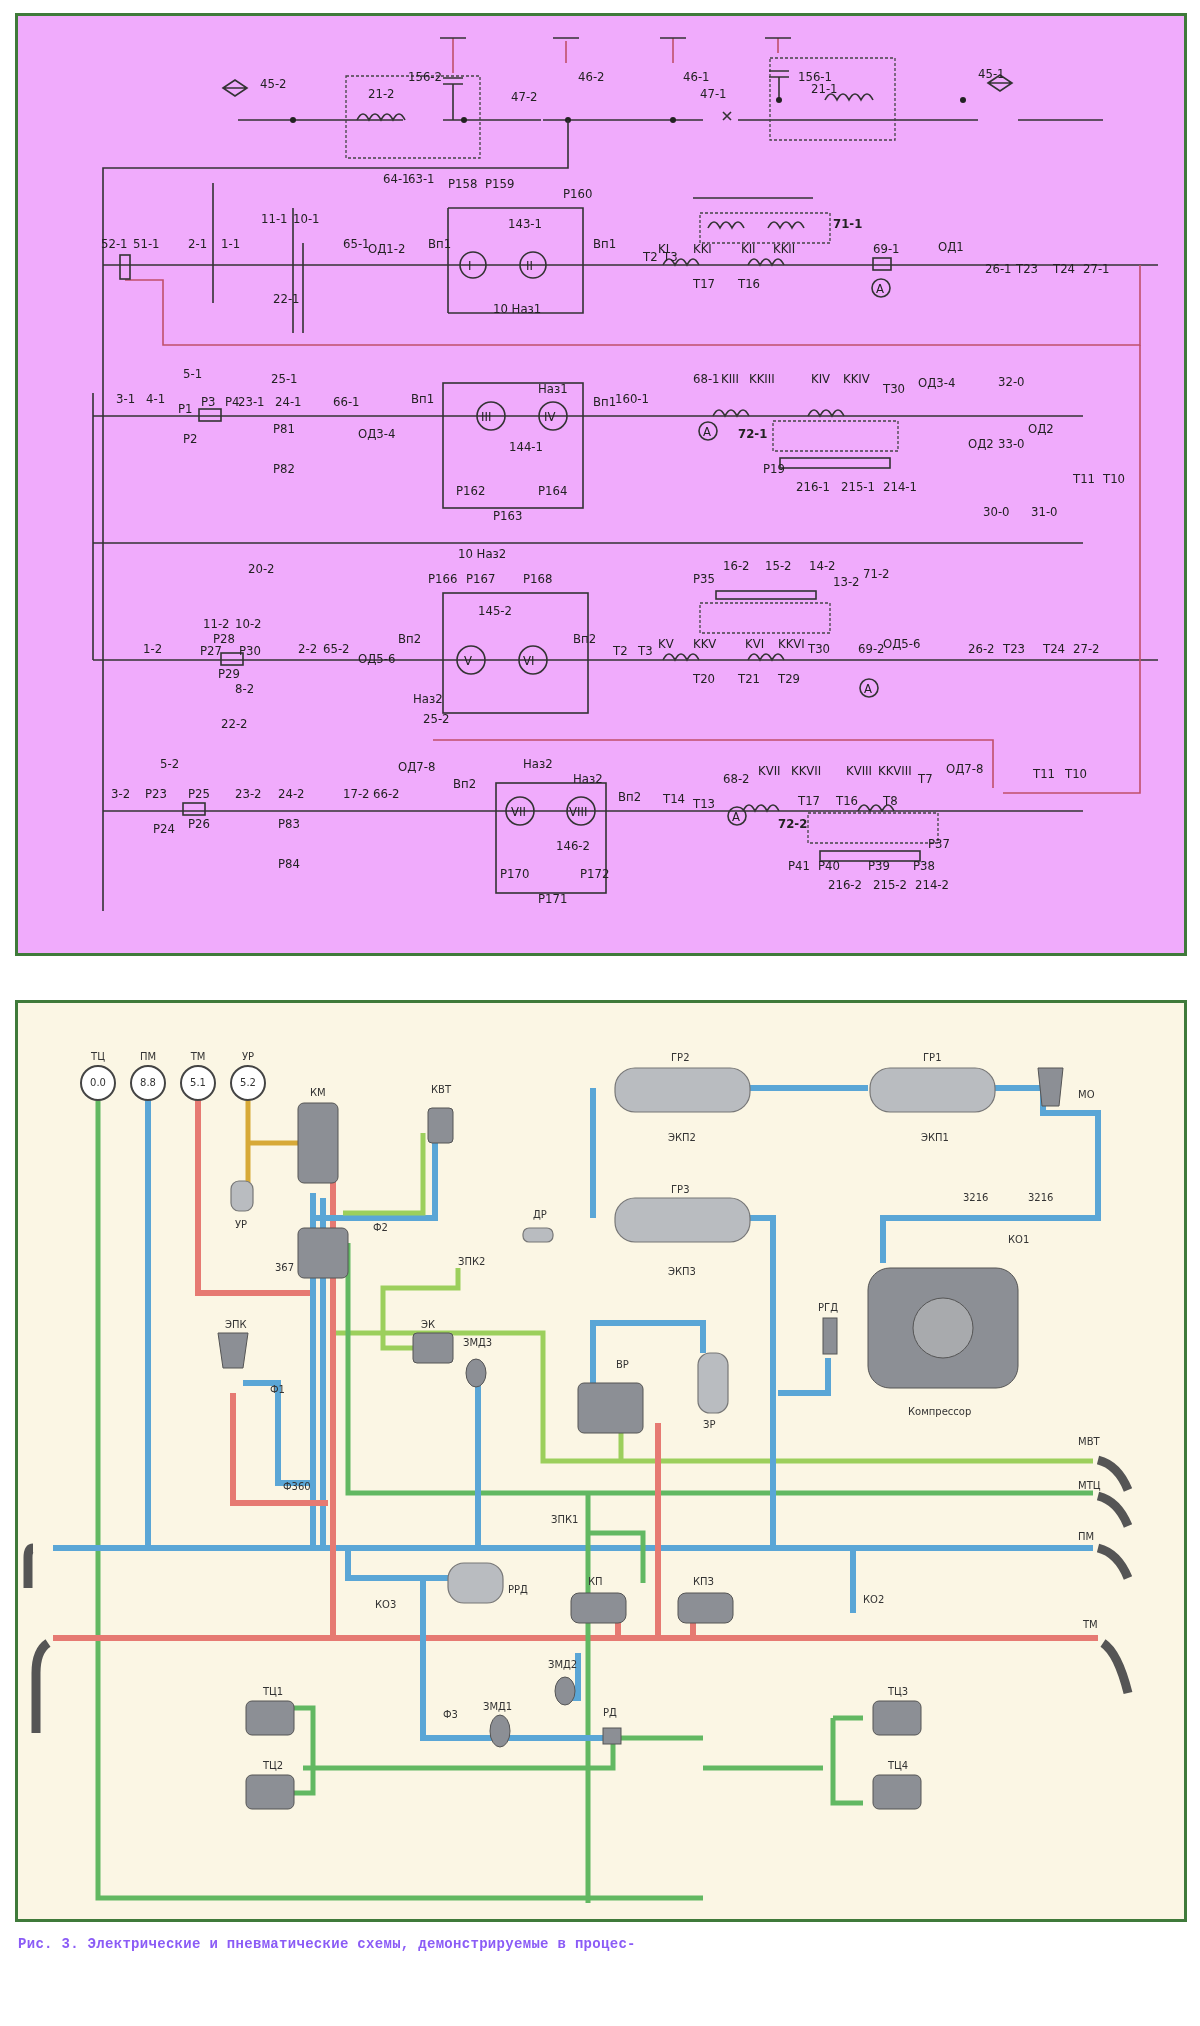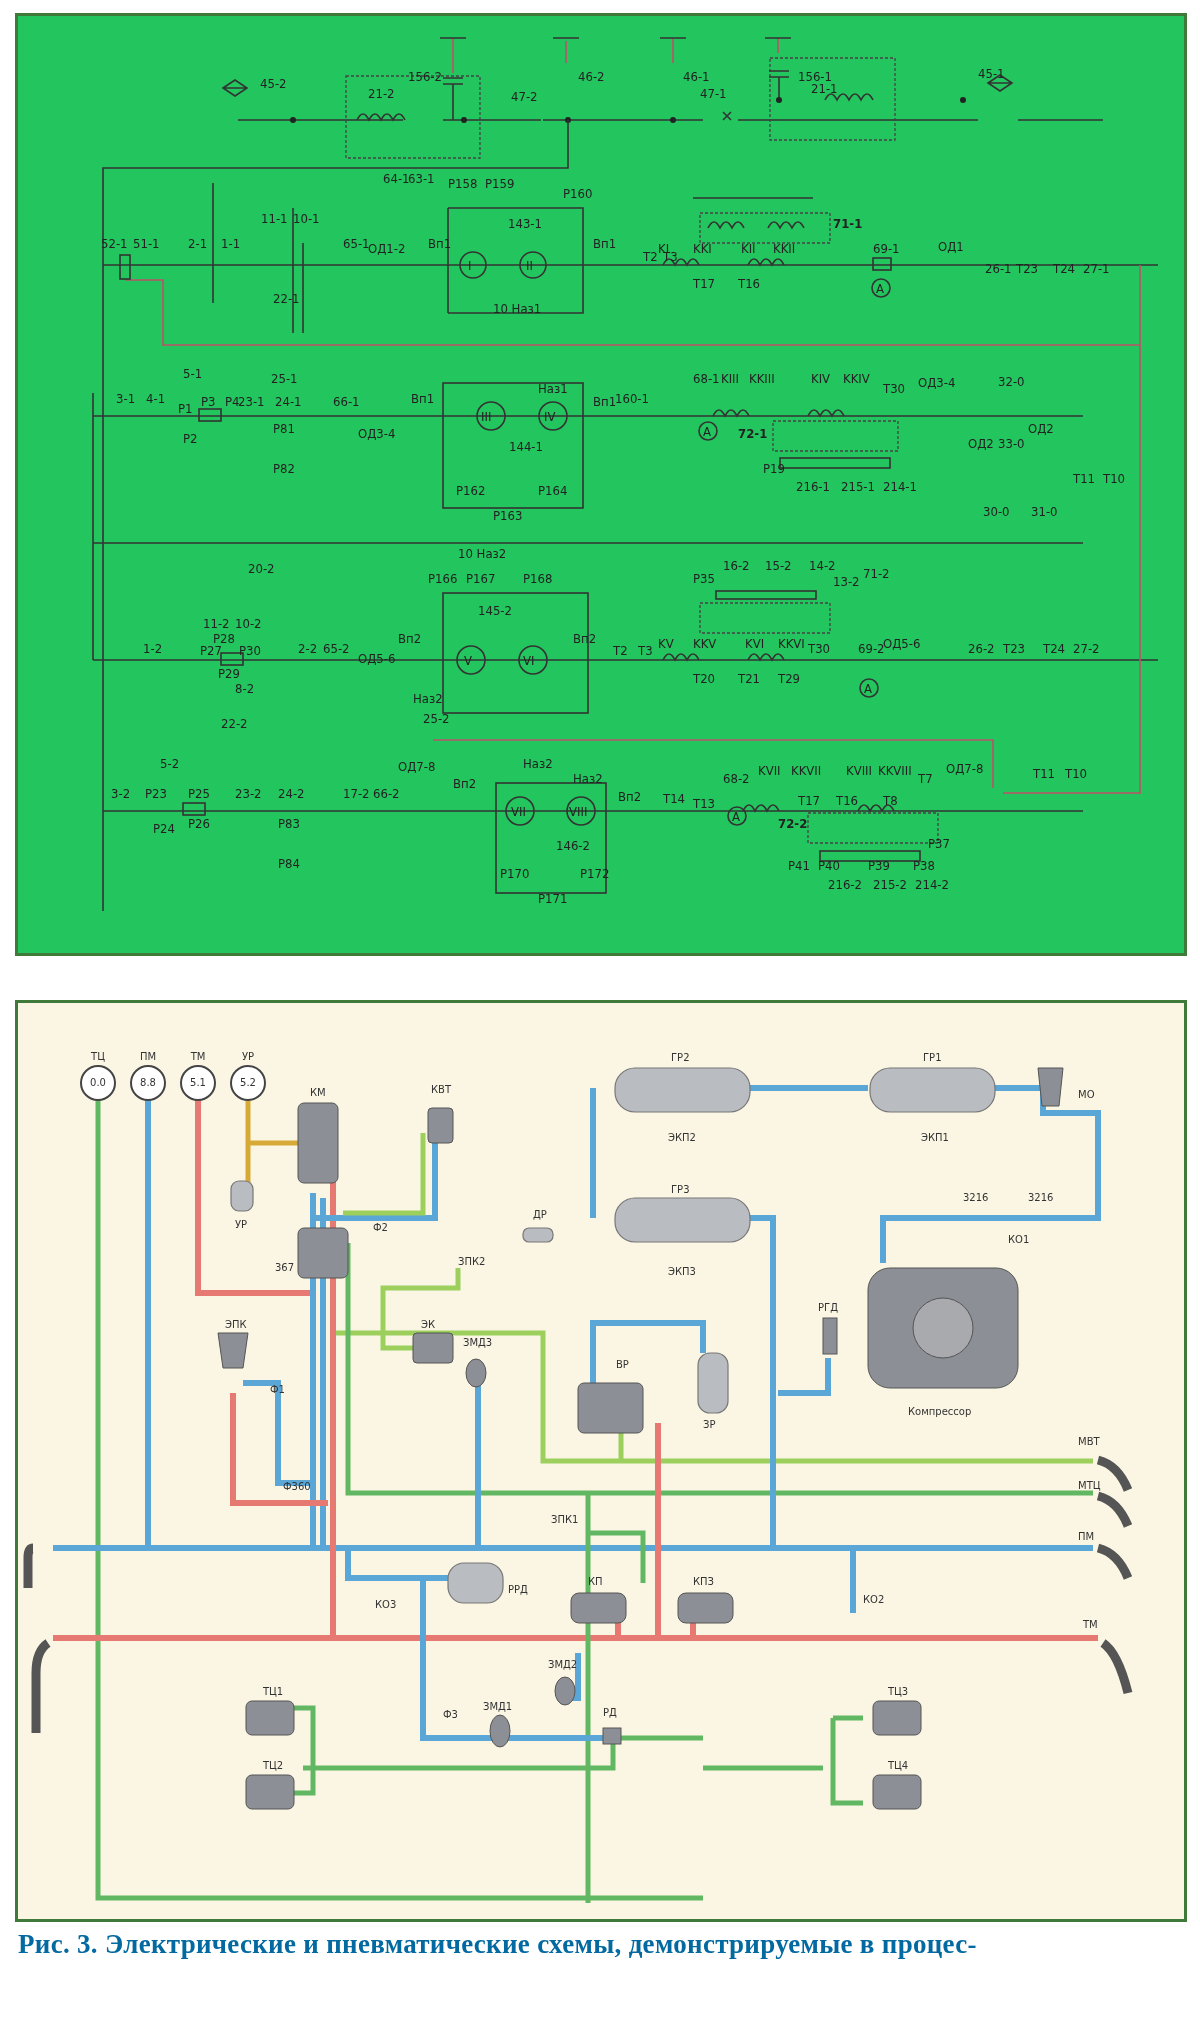--- a/index.html
+++ b/index.html
@@ -1,34 +1,34 @@
 <!DOCTYPE html>
 <html><head>
 <meta charset="utf-8">
 <style>
   html,body{margin:0;padding:0;}
   body{width:1200px;height:2026px;position:relative;background:#ffffff;font-family:"DejaVu Sans",sans-serif;overflow:hidden;}
   .panel{position:absolute;left:15px;width:1172px;box-sizing:border-box;border:3px solid #3f7a3a;}
-  #elec{top:13px;height:943px;background:#22c55e;}
+  #elec{top:13px;height:943px;background:#f0abfc;}
   #pneu{top:1000px;height:922px;background:#fbf6e4;}
   svg{position:absolute;left:0;top:0;}
   .el text{font-family:"DejaVu Sans Condensed","DejaVu Sans",sans-serif;font-size:13px;fill:#222;}
   .el .w{stroke:#333;stroke-width:1.6;fill:none;}
   .el .rw{stroke:#c0506a;stroke-width:1.6;fill:none;}
   .el .dash{stroke:#444;stroke-width:1.3;fill:none;stroke-dasharray:3 2;}
   .el .dot{fill:#222;}
   .pn text{font-family:"DejaVu Sans",sans-serif;font-size:10px;fill:#333;}
   .pb{stroke:#5aa6d6;stroke-width:6;fill:none;}
   .pr{stroke:#e67a72;stroke-width:6;fill:none;}
   .pg{stroke:#62b862;stroke-width:5;fill:none;}
   .pl{stroke:#9ccf5c;stroke-width:5;fill:none;}
   .py{stroke:#d7a937;stroke-width:5;fill:none;}
   .tank{fill:#b9bcc0;stroke:#777;stroke-width:1.2;}
   .dev{fill:#8c8f95;stroke:#555;stroke-width:1;}
-  #caption{position:absolute;left:18px;top:1930px;width:1165px;font-family:Liberation Serif, serif;font-weight:bold;font-size:27px;line-height:29px;color:#0369a1;letter-spacing:0.3px;}
+  #caption{position:absolute;left:18px;top:1930px;width:1165px;font-family:Liberation Mono, monospace;font-weight:bold;font-size:14px;line-height:29px;color:#8b5cf6;letter-spacing:0.3px;}
 </style>
 </head>
 <body>
 
 <div class="panel" id="elec">
 <svg class="el" width="1166" height="937" viewBox="15 13 1166 937">
 
   <g>
     <path class="w" d="M235 117 H400 M440 117 H538 M540 117 H700 M735 117 H975 M1015 117 H1100"></path>
     <path class="w" d="M720 117 l8 -8 M720 109 l8 8"></path>

